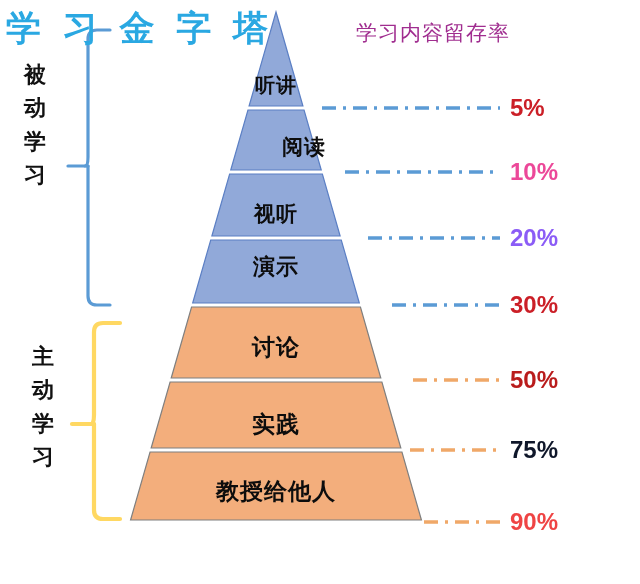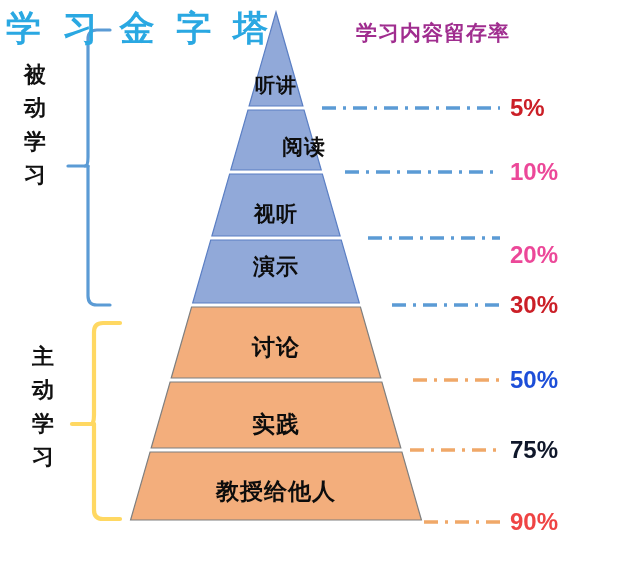--- a/index.html
+++ b/index.html
@@ -39,21 +39,21 @@
     white-space: nowrap;
     line-height: 1;
   }
 
   
   .retention-header {
     position: absolute;
     left: 356px;
     top: 22px;
     font-size: 21px;
-    font-weight: bold;
+    font-weight: normal;
     letter-spacing: 1px;
     color: #A02D8F;
     white-space: nowrap;
     line-height: 1;
   }
 
   
   .group-label {
     position: absolute;
     width: 34px;
@@ -142,24 +142,24 @@
       <span>学</span>
       <span>习</span>
     </div>
 
   <div id="overlay-labels">
       <div class="level-label" style="left: 276px; top: 85px; font-size: 20px;">听讲</div>
       <div class="pct-label" style="left: 510px; top: 108px; color: rgb(203, 31, 39);">5%</div>
       <div class="level-label" style="left: 276px; top: 146px; font-size: 21px; margin-left: 28px;">阅读</div>
       <div class="pct-label" style="left: 510px; top: 172px; color: #ec4899;">10%</div>
       <div class="level-label" style="left: 276px; top: 213px; font-size: 21px;">视听</div>
-      <div class="pct-label" style="left: 510px; top: 238px; color: #ec4899; margin-top: 17px;">20%</div>
+      <div class="pct-label" style="left: 510px; top: 238px; color: #8b5cf6;">20%</div>
       <div class="level-label" style="left: 276px; top: 267px; font-size: 22px;">演示</div>
       <div class="pct-label" style="left: 510px; top: 305px; color: rgb(203, 31, 39);">30%</div>
       <div class="level-label" style="left: 276px; top: 347px; font-size: 23px;">讨论</div>
-      <div class="pct-label" style="left: 510px; top: 380px; color: #1d4ed8;">50%</div>
+      <div class="pct-label" style="left: 510px; top: 380px; color: #b91c1c;">50%</div>
       <div class="level-label" style="left: 276px; top: 424px; font-size: 23px;">实践</div>
       <div class="pct-label" style="left: 510px; top: 450px; color: #0f172a;">75%</div>
       <div class="level-label" style="left: 276px; top: 491px; font-size: 23px;">教授给他人</div>
       <div class="pct-label" style="left: 510px; top: 522px; color: #ef4444;">90%</div>
     </div>
 
 </div>
 
 </body></html>

